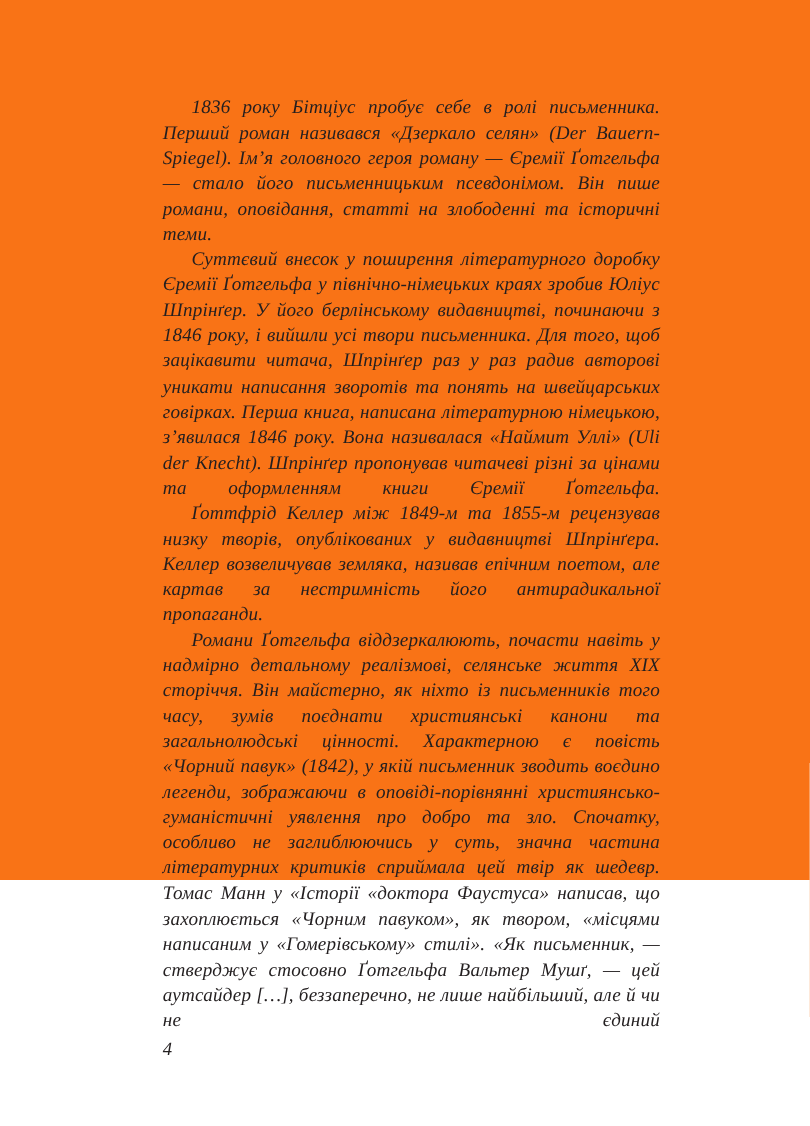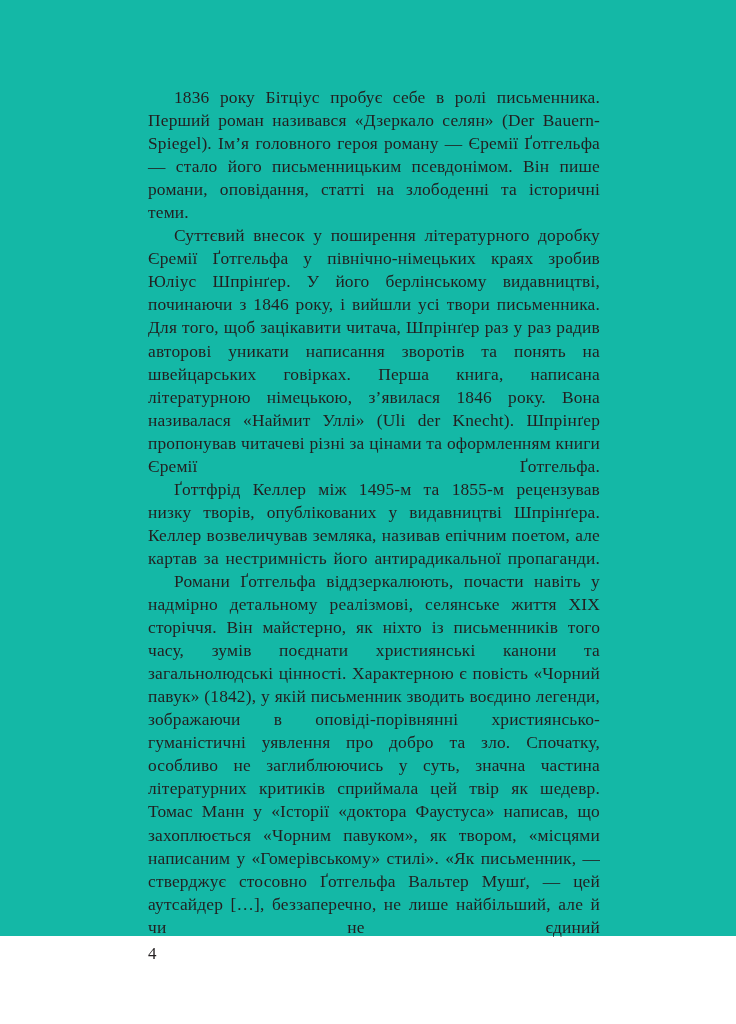--- a/index.html
+++ b/index.html
@@ -13,22 +13,23 @@
     position: relative;
     font-family: "Liberation Serif", "DejaVu Serif", serif;
     color: #231f20;
     overflow: hidden;
   }
   .page {
     position: absolute;
     left: 0;
     top: 0;
     width: 736px;
-    height: 936px;
-    background: #14b8a6;
+    height: 800px;
+    background: #f97316;
+    font-style: italic;
   }
   .text-block {
     position: absolute;
     left: 148px;
     top: 86px;
     width: 452px;
   }
   .para {
     margin: 0;
     text-indent: 26px;
@@ -54,19 +55,19 @@
   }
 </style>
 </head>
 <body>
 
 <div class="page">
 
   <div class="text-block">
     <p class="para full-justify">1836 року Бітціус пробує себе в ролі письменника. Перший роман називався «Дзеркало селян» (Der Bauern-Spiegel). Ім’я головного героя роману — Єремії Ґотгельфа — стало його письменницьким псевдонімом. Він пише романи, оповідання, статті на злободенні та історичні теми.</p>
     <p class="para full-justify">Суттєвий внесок у поширення літературного доробку Єремії Ґотгельфа у північно-німецьких краях зробив Юліус Шпрінґер. У його берлінському видавництві, починаючи з 1846 року, і вийшли усі твори письменника. Для того, щоб зацікавити читача, Шпрінґер раз у раз радив авторові уникати написання зворотів та понять на швейцарських говірках. Перша книга, написана літературною німецькою, з’явилася 1846 року. Вона називалася «Наймит Уллі» (Uli der Knecht). Шпрінґер пропонував читачеві різні за цінами та оформленням книги Єремії Ґотгельфа.</p>
-    <p class="para full-justify">Ґоттфрід Келлер між 1495-м та 1855-м рецензував низку творів, опублікованих у видавництві Шпрінґера. Келлер возвеличував земляка, називав епічним поетом, але картав за нестримність його антирадикальної пропаганди.</p>
+    <p class="para full-justify">Ґоттфрід Келлер між 1849-м та 1855-м рецензував низку творів, опублікованих у видавництві Шпрінґера. Келлер возвеличував земляка, називав епічним поетом, але картав за нестримність його антирадикальної пропаганди.</p>
     <p class="para full-justify">Романи Ґотгельфа віддзеркалюють, почасти навіть у надмірно детальному реалізмові, селянське життя XIX сторіччя. Він майстерно, як ніхто із письменників того часу, зумів поєднати християнські канони та загальнолюдські цінності. Характерною є повість «Чорний павук» (1842), у якій письменник зводить воєдино легенди, зображаючи в оповіді-порівнянні християнсько-гуманістичні уявлення про добро та зло. Спочатку, особливо не заглиблюючись у суть, значна частина літературних критиків сприймала цей твір як шедевр. Томас Манн у «Історії «доктора Фаустуса» написав, що захоплюється «Чорним павуком», як твором, «місцями написаним у «Гомерівському» стилі». «Як письменник, — стверджує стосовно Ґотгельфа Вальтер Мушґ, — цей аутсайдер […], беззаперечно, не лише найбільший, але й чи не єдиний</p>
   </div>
 
   <div class="folio">4</div>
 
 </div>
 
 </body></html>

